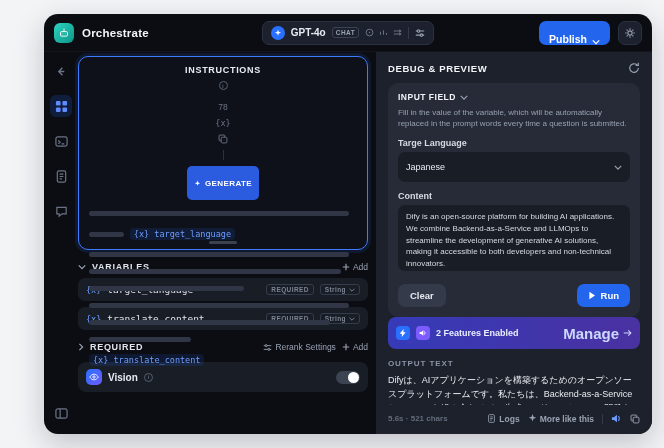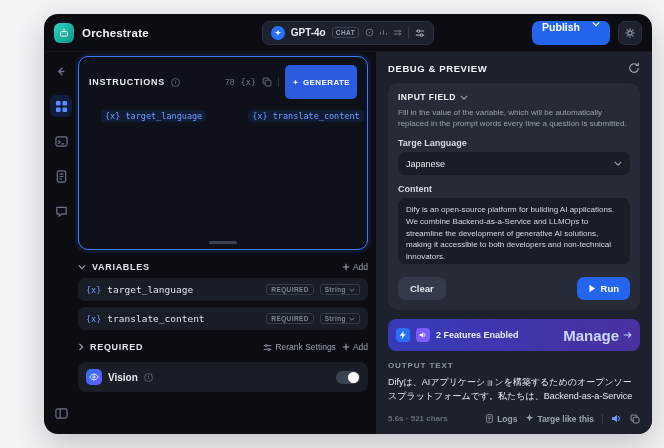--- a/index.html
+++ b/index.html
@@ -43,21 +43,21 @@
   .m-name { font-size:10px; font-weight:700; color:#e8ebf2; }
   .m-mode {
     font-size:6.5px; font-weight:700; color:#98a1b3; letter-spacing:.5px;
     border:1px solid #3a4254; border-radius:3px; padding:1px 3px;
   }
   .chip-mini { color:#6b7486; display:flex; align-items:center; gap:5px; }
   .chip-divider { width:1px; height:12px; background:#333a49; }
   .tb-right { min-width:150px; display:flex; align-items:center; justify-content:flex-end; gap:8px; }
   .publish-btn {
     height:24px; border-radius:7px; background:#2465ee; color:#fff;
-    display:flex; align-items:flex-start; gap:12px; padding:0 10px;
+    display:flex; align-items:flex-end; gap:5px; padding:0 10px;
     font-size:10.5px; font-weight:700; cursor:pointer;
   }
   .icon-btn {
     width:24px; height:24px; border-radius:7px; background:#1c212d;
     border:1px solid #2a3140; color:#98a1b3;
     display:flex; align-items:center; justify-content:center; cursor:pointer;
   }
 
   
   .main { flex:1; display:flex; min-height:0; }
@@ -70,37 +70,37 @@
   .rail-spacer { flex:1; }
 
   
   .left-col { width:298px; flex:none; display:flex; flex-direction:column; padding:4px 8px 10px 0; min-height:0; }
 
   .instructions-card {
     border:1px solid #3f7bff; box-shadow:0 0 0 3px rgba(41,112,255,.12);
     background:#0e1119; border-radius:10px; padding:8px 10px 10px;
     height:194px; flex:none; position:relative; display:flex; flex-direction:column;
   }
-  .ic-header { display:flex; align-items:center; gap:6px; }
+  .ic-header { display:flex; align-items:center; gap:6px;flex-direction:column; }
   .ic-title { font-size:9px; font-weight:700; color:#e8ebf2; letter-spacing:.7px; }
   .info-dot {
     width:9px; height:9px; border-radius:50%; border:1px solid #566070; color:#7a8292;
     font-size:6px; display:inline-flex; align-items:center; justify-content:center; flex:none;
   }
   .info-dot::after { content:"i"; }
   .ic-sp { flex:1; }
   .ic-count { font-size:8.5px; color:#6b7486; }
   .ic-varicon { font-size:8.5px; color:#6b7486; font-family:"DejaVu Sans Mono",monospace; cursor:pointer; }
   .ic-divider { width:1px; height:10px; background:#2a3140; }
   .generate-btn {
     height:34px; border-radius:5px; background:#2b5ce0; color:#fff;
     display:flex; align-items:center; gap:4px; padding:0 7px;
     font-size:8px; font-weight:700; letter-spacing:.4px; cursor:pointer;
   }
-  .ic-body { margin-top:11px; display:flex; flex-direction:row; gap:6px; }
+  .ic-body { margin-top:11px; display:flex; flex-direction:column; gap:12px; }
   .sk { height:5px; border-radius:3px; background:#303645; }
   .sk-row { display:flex; align-items:center; gap:6px; }
   .var-tag {
     font-size:8.5px; color:#6f9dff; font-family:"DejaVu Sans Mono",monospace;
     background:rgba(41,112,255,.13); border-radius:4px; padding:1px 4px; white-space:nowrap;
   }
   .scroll-pill { position:absolute; bottom:5px; left:50%; transform:translateX(-50%); width:28px; height:3px; border-radius:2px; background:#3a4150; cursor:pointer; }
 
   .section-header { display:flex; align-items:center; gap:6px; margin-top:12px; color:#9aa2b2; }
   .section-title { font-size:9px; font-weight:700; color:#dfe3ec; letter-spacing:.7px; }
@@ -141,21 +141,21 @@
   .debug-header { display:flex; align-items:center; }
   .debug-title { font-size:9.5px; font-weight:700; color:#f2f4f8; letter-spacing:.6px; }
   .dh-sp { flex:1; }
 
   .input-card { margin-top:9px; background:#262b37; border-radius:10px; padding:9px 10px 10px; flex:none; }
   .if-header { display:flex; align-items:center; gap:4px; color:#98a1b3; cursor:pointer; }
   .if-title { font-size:8.5px; font-weight:700; color:#f2f4f8; letter-spacing:.5px; }
   .if-desc { margin-top:5px; font-size:8px; line-height:1.4; color:#98a0b0; }
   .f-label { margin-top:9px; font-size:9px; font-weight:700; color:#d6dae2; }
   .select {
-    margin-top:4px; height:23px; background:#191d26; border-radius:7px;
+    margin-top:4px; height:30px; background:#191d26; border-radius:7px;
     display:flex; align-items:center; padding:0 8px; color:#98a1b3; cursor:pointer;
   }
   .select-value { font-size:9px; color:#e8ebf2; flex:1; }
   .textarea {
     margin-top:4px; width:100%; height:66px; background:#191d26; border:none; outline:none;
     border-radius:7px; padding:6px 8px; resize:none;
     font-family:"Liberation Sans","DejaVu Sans",sans-serif;
     font-size:8px; line-height:1.45; color:#d6dae2;
   }
   .btn-row { margin-top:9px; display:flex; align-items:center; }
@@ -164,21 +164,21 @@
     font-size:9.5px; font-weight:600; padding:0 12px;
     display:flex; align-items:center; cursor:pointer;
   }
   .run-btn {
     margin-left:auto; height:23px; border-radius:7px; background:#2465ee; color:#fff;
     font-size:9.5px; font-weight:700; padding:0 11px;
     display:flex; align-items:center; gap:5px; cursor:pointer;
   }
 
   .features-bar {
-    margin-top:9px; height:32px; border-radius:8px; flex:none;
+    height:32px; border-radius:8px; flex:none;
     background:linear-gradient(90deg,rgba(58,63,209,.85),rgba(98,58,224,.65));
     display:flex; align-items:center; gap:6px; padding:15px 8px;
   }
   .feat-icon { width:14px; height:14px; border-radius:4px; display:flex; align-items:center; justify-content:center; color:#fff; }
   .feat-icon.blue { background:#2970ff; }
   .feat-icon.purple { background:#7c5cff; }
   .feat-text { font-size:9px; font-weight:700; color:#e9edff; }
   .fb-sp { flex:1; }
   .manage-btn { display:flex; align-items:center; gap:4px; font-size:15px; font-weight:700; color:#cdd8ff; cursor:pointer; }
 
@@ -489,21 +489,21 @@
             <svg width="9" height="9" viewBox="0 0 14 14" fill="none" stroke="currentColor" stroke-width="1.3">
               <rect x="2.5" y="1" width="9" height="12" rx="1.6"></rect>
                 <path d="M5 4.5h4M5 7h4M5 9.5h2.5"></path>
             </svg>
             <span>Logs</span>
           </span>
           <span class="link-btn">
             <svg width="9" height="9" viewBox="0 0 12 12" fill="currentColor">
                 <path d="M6 0l1.3 3.6L11 5 7.3 6.4 6 10 4.7 6.4 1 5l3.7-1.4z"></path>
               </svg>
-            <span>Targe like this</span>
+            <span>More like this</span>
           </span>
           <span class="foot-divider"></span>
           <span class="speaker-blue">
             <svg width="11" height="11" viewBox="0 0 12 12" fill="currentColor">
                 <path d="M1 4.5h2.3L6.5 2v8L3.3 7.5H1z"></path>
                 <path d="M8 3.5a3.5 3.5 0 0 1 0 5" fill="none" stroke="currentColor" stroke-width="1.2"></path>
               </svg>
           </span>
           <span style="color:#9aa2b2">
             <svg width="10" height="10" viewBox="0 0 14 14" fill="none" stroke="currentColor" stroke-width="1.3">

